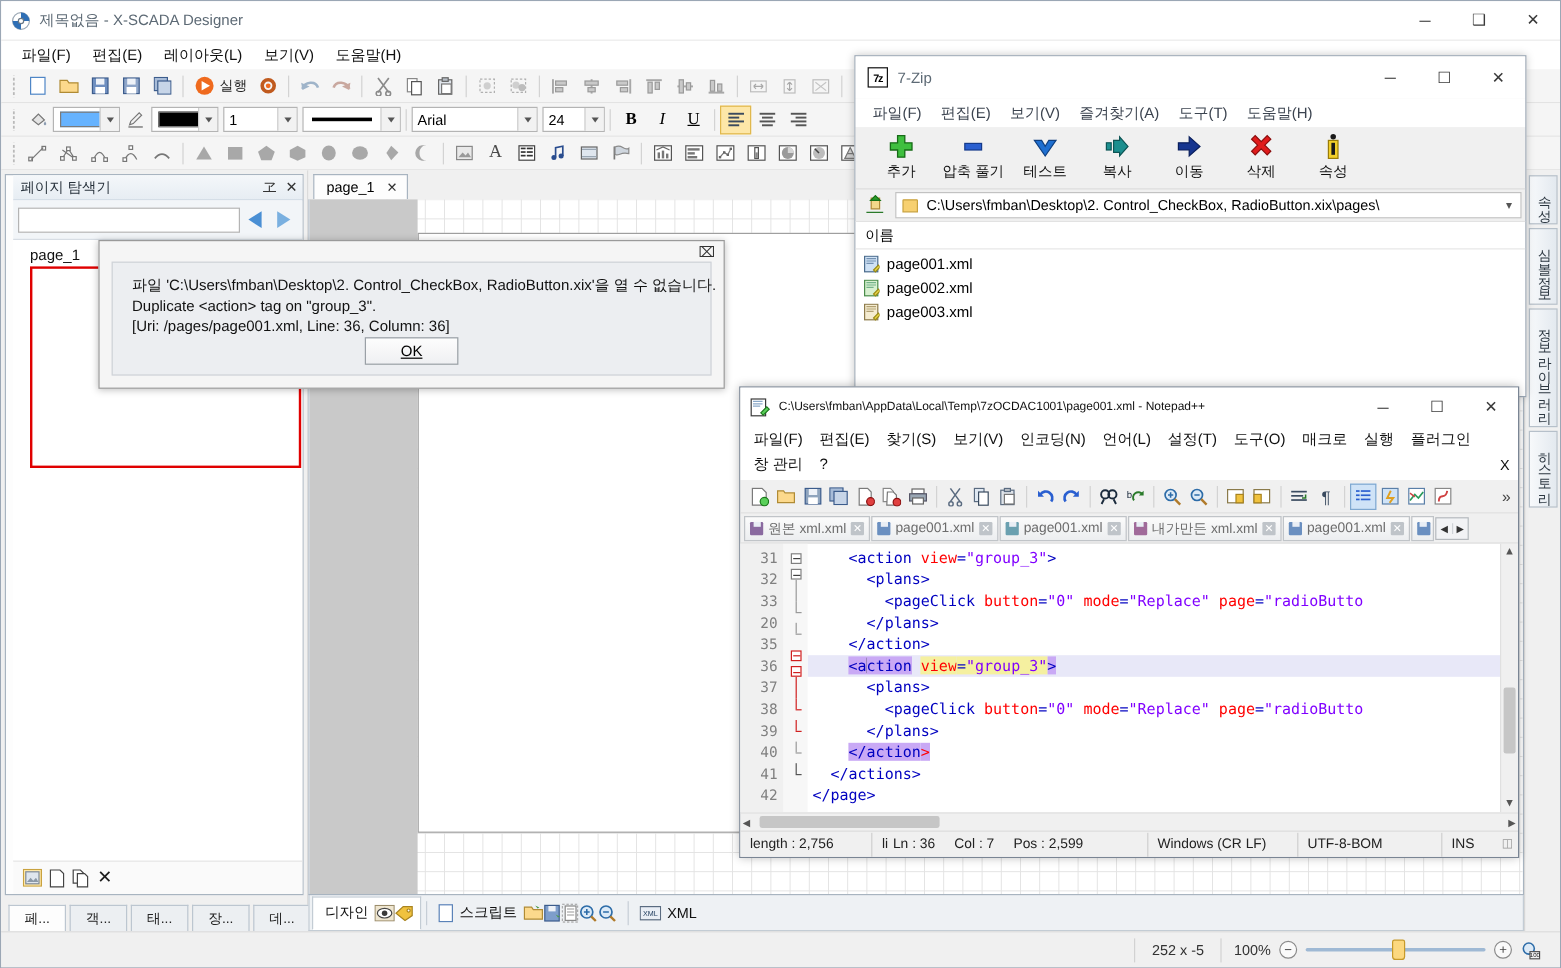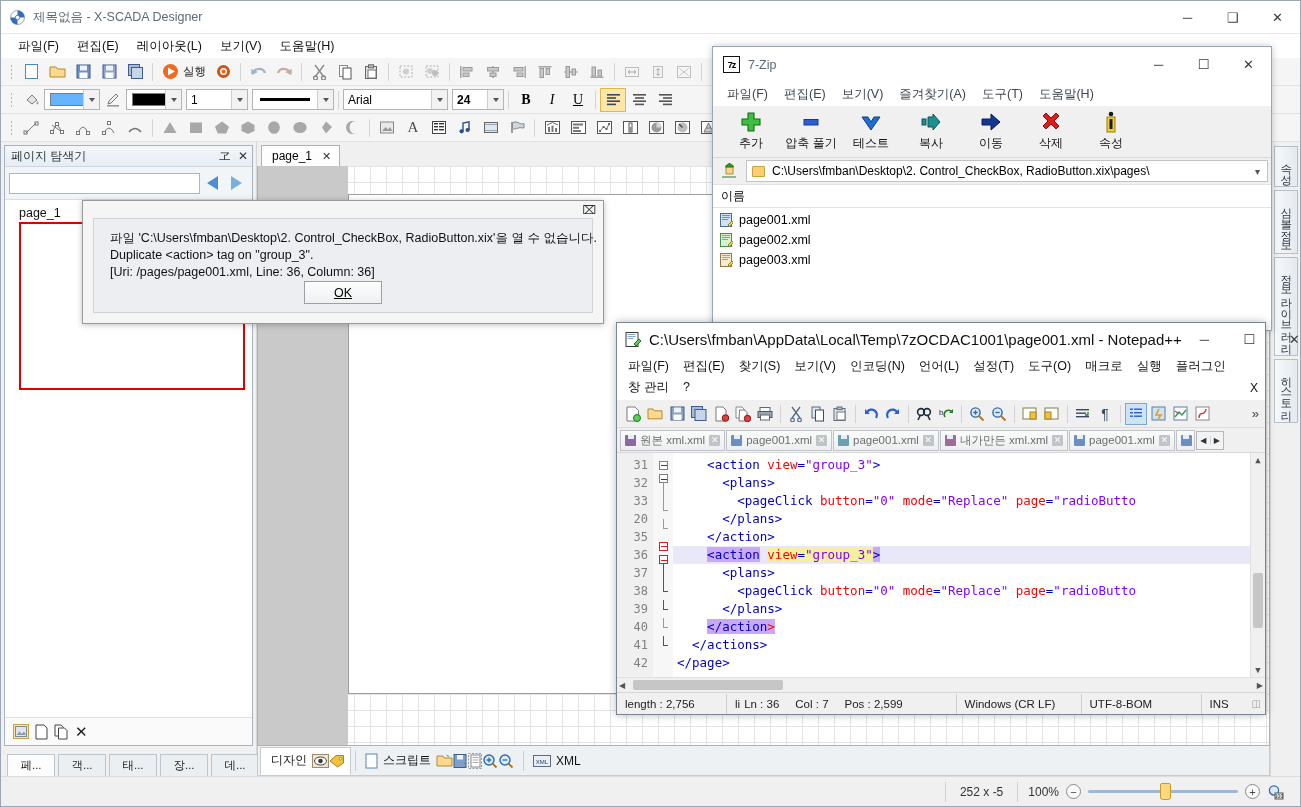--- a/index.html
+++ b/index.html
@@ -78,21 +78,21 @@
   .swatch { width: 36px; height: 13px; border: 1px solid #7b7b7b; }
 
   
   .workspace { flex: 1; display: flex; background: #f0f0f0; min-height: 0; }
 
   
   .leftdock {
     width: 256px; background: #f0f0f0; display: flex; flex-direction: column;
     border-right: 1px solid #d6d6d6; padding: 3px 3px 0 3px;
   }
-  .panel { border: 1px solid #a8b4c0; background: #fdfdfd; display: flex; flex-direction: column; flex: 1; min-height: 0; }
+  .panel { border: 1px solid #a8b4c0; background: #fdfdfd; display: flex; flex-direction: column; flex: 1; min-height: 0; padding-left: 6px; }
   .panel-head {
     height: 21px; background: linear-gradient(#f4f7fa,#e7edf3);
     border-bottom: 1px solid #cdd7e1; display: flex; align-items: center;
     padding: 0 4px 0 6px; font-size: 12px; color: #27313b;
   }
   .panel-head .ctl { margin-left: auto; display: flex; gap: 7px; align-items: center; color: #333; font-size: 12px; }
   .panel-search { height: 33px; display: flex; align-items: center; padding: 0 4px; background: #f2f5f8; border-bottom: 1px solid #d7dde4; }
   .panel-search input {
     flex: 1; height: 21px; border: 1px solid #b4b4b4; background: #fff;
     font-family: inherit; font-size: 12px; padding: 0 4px; outline: none;
@@ -204,21 +204,21 @@
   .xmlfile-ico { width: 13px; height: 15px; position: relative; }
 
   
   .npp-window {
     position: absolute; left: 616px; top: 322px; width: 650px; height: 393px;
     background: #f0f0f0; border: 1px solid #7a8594;
     display: flex; flex-direction: column;
     box-shadow: 0 0 8px rgba(0,0,0,0.28);
   }
   .npp-title { height: 32px; background: #fff; display: flex; align-items: center; padding-left: 8px; }
-  .npp-title-text { font-size: 15px; color: #111; white-space: nowrap; }
+  .npp-title-text { font-size: 10px; color: #111; white-space: nowrap; }
   .npp-menubar { background: #fff; font-size: 12.5px; padding: 1px 4px 2px 4px; position: relative; line-height: 19px; }
   .npp-menubar .mi { display: inline-block; padding: 1px 7px; color: #111; }
   .npp-menubar .xclose { position: absolute; right: 7px; bottom: 2px; font-size: 12px; color: #111; }
   .npp-toolbar { height: 28px; background: #f0f0f0; display: flex; align-items: center; padding-left: 5px; gap: 0; border-bottom: 1px solid #dcdcdc; }
   .nbtn { width: 22px; height: 22px; display: flex; align-items: center; justify-content: center; }
   .npp-tabs { height: 24px; background: #f0f0f0; display: flex; align-items: center; padding-left: 3px; gap: 1px; overflow: hidden; }
   .npp-tab {
     height: 21px; display: flex; align-items: center; gap: 4px; padding: 0 4px 0 4px;
     background: linear-gradient(#fbfbfb,#eceef0); border: 1px solid #c0c4c8;
     font-size: 11.5px; color: #6d6d6d; white-space: nowrap;
@@ -521,21 +521,21 @@
       </div>
       <div class="combo" style="width:82px;margin-left:4px;">
         <div style="width:50px;height:3px;background:#000;margin-left:3px;"></div>
         <div class="arrow"></div>
       </div>
       <div class="sep"></div>
       <div class="combo" style="width:105px;">
         <span>Arial</span>
         <div class="arrow"></div>
       </div>
-      <div class="combo" style="width:52px;margin-left:4px;font-weight:bold;">
+      <div class="combo" style="width:52px;margin-left:4px;">
         <span>24</span>
         <div class="arrow"></div>
       </div>
       <div class="sep"></div>
       <div class="tbtn" style="font-weight:bold;font-family:'Liberation Serif',serif;font-size:14px;">
           <span>B</span>
         </div>
       <div class="tbtn" style="font-style:italic;font-family:'Liberation Serif',serif;font-size:14px;">
           <span>I</span>
         </div>

